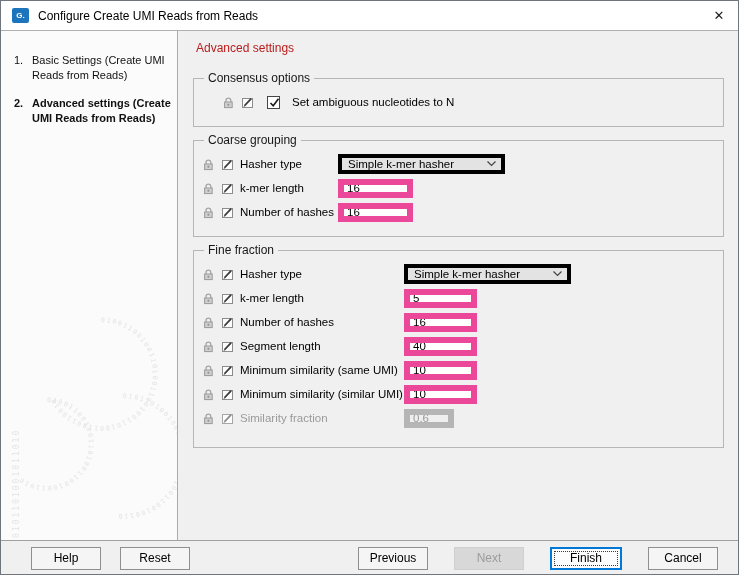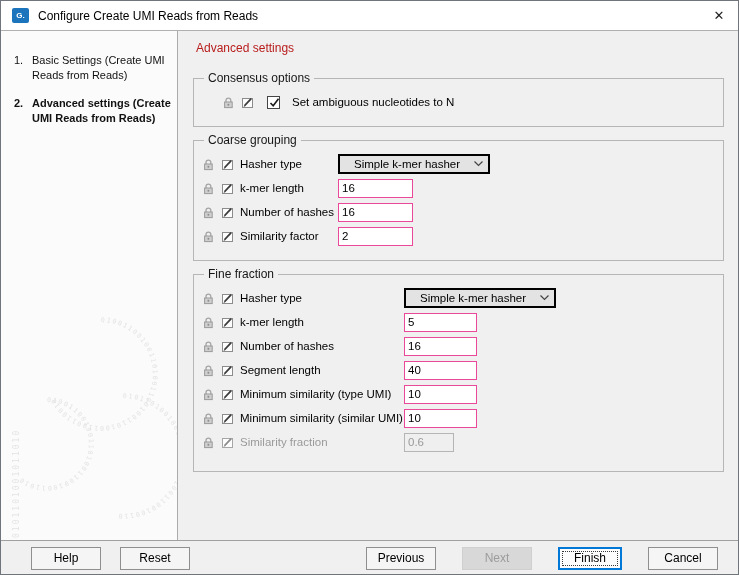--- a/index.html
+++ b/index.html
@@ -79,30 +79,30 @@
   .cb-label { margin-left: 12px; }
 
   .checkbox {
     position: relative; width: 13px; height: 13px;
     background: #fff; border: 1px solid #454545;
     margin-left: 7px; flex: none;
   }
   .checkbox svg { position: absolute; left: 0px; top: -1px; overflow: visible; }
 
   .combo {
-    width: 152px; height: 20px;
-    background: #e3e3e3; border: 2px solid #000000;
+    width: 167px; height: 20px;
+    background: #e3e3e3; border: 4px solid #000000;
     display: flex; align-items: center;
-    padding: 0 5px 0 14px; cursor: default;
+    padding: 0 5px 0 6px; cursor: default;
   }
   .combo .combo-text { flex: 1; font-size: 11.5px; color: #000; white-space: nowrap; overflow: hidden; }
 
   .txt {
     width: 75px; height: 19px;
-    border: 1px solid #ec4899; background: #fff;
+    border: 6px solid #ec4899; background: #fff;
     font-family: inherit; font-size: 11.5px; color: #000;
     padding: 0 3px;
   }
   .g3 .txt { width: 73px; }
   .g3 .txt.narrow { width: 50px; }
   .txt:disabled { background: #efefef; border-color: #b5b5b5; color: #9a9a9a; }
 
   
   .footer {
     height: 35px; background: #f0f0f0;
@@ -118,21 +118,21 @@
     font-family: inherit; font-size: 12px; color: #000;
     display: flex; align-items: center; justify-content: center;
     cursor: default;
   }
   .btn.disabled { background: #d8d8d8; border-color: #cfcfcf; color: #9c9c9c; }
   .btn.default {
     background: #fdfdfd;
     border: 1px solid #0078d7;
     box-shadow: inset 0 0 0 1px #0078d7;
     outline: 1px dotted #3a3a3a; outline-offset: -5px;
-    width: 64px;
+    width: 72px;
     text-align: center;
   }
 </style>
 </head>
 <body>
 
 <div class="window">
 
   <div class="titlebar">
     <div class="app-icon">G.</div>
@@ -259,38 +259,20 @@
             <svg width="13" height="13" viewBox="0 0 13 13">
                 <rect x="1.5" y="2.5" width="10" height="9" fill="#fdfdfd" stroke="#8c8c8c" stroke-width="1"></rect>
                 <path d="M3.6 9.6 L10.2 2.6" stroke="#3b3b3b" stroke-width="1.7" fill="none"></path>
                 <path d="M2.6 11 L4.2 9.9 L3.1 8.9 Z" fill="#3b3b3b"></path>
               </svg>
           </span>
           <span class="row-label">Number of hashes</span>
           <input class="txt" type="text" value="16" style="">
         </div>
 
-        <div class="row">
-          <span class="ic">
-            <svg width="13" height="13" viewBox="0 0 13 13">
-                <path d="M4 6 V4.6 a2.4 2.4 0 0 1 4.8 0 V6" fill="none" stroke="#a6a6a6" stroke-width="1.3"></path>
-                <rect x="2.6" y="6" width="7.6" height="5.6" fill="#cfcfcf" stroke="#9a9a9a" stroke-width="1"></rect>
-                <circle cx="6.4" cy="8.7" r="1" fill="#8d8d8d"></circle>
-              </svg>
-          </span>
-          <span class="ic">
-            <svg width="13" height="13" viewBox="0 0 13 13">
-                <rect x="1.5" y="2.5" width="10" height="9" fill="#fdfdfd" stroke="#8c8c8c" stroke-width="1"></rect>
-                <path d="M3.6 9.6 L10.2 2.6" stroke="#3b3b3b" stroke-width="1.7" fill="none"></path>
-                <path d="M2.6 11 L4.2 9.9 L3.1 8.9 Z" fill="#3b3b3b"></path>
-              </svg>
-          </span>
-          <span class="row-label">Similarity factor</span>
-          <input class="txt" type="text" value="2" style="">
-        </div>
       </fieldset>
 
       <fieldset class="g3">
         <legend>Fine fraction</legend>
 
         <div class="row">
           <span class="ic">
             <svg width="13" height="13" viewBox="0 0 13 13">
                 <path d="M4 6 V4.6 a2.4 2.4 0 0 1 4.8 0 V6" fill="none" stroke="#a6a6a6" stroke-width="1.3"></path>
                 <rect x="2.6" y="6" width="7.6" height="5.6" fill="#cfcfcf" stroke="#9a9a9a" stroke-width="1"></rect>
@@ -378,21 +360,21 @@
                 <circle cx="6.4" cy="8.7" r="1" fill="#8d8d8d"></circle>
               </svg>
           </span>
           <span class="ic">
             <svg width="13" height="13" viewBox="0 0 13 13">
                 <rect x="1.5" y="2.5" width="10" height="9" fill="#fdfdfd" stroke="#8c8c8c" stroke-width="1"></rect>
                 <path d="M3.6 9.6 L10.2 2.6" stroke="#3b3b3b" stroke-width="1.7" fill="none"></path>
                 <path d="M2.6 11 L4.2 9.9 L3.1 8.9 Z" fill="#3b3b3b"></path>
               </svg>
           </span>
-          <span class="row-label">Minimum similarity (type UMI)</span>
+          <span class="row-label">Minimum similarity (same UMI)</span>
           <input class="txt" type="text" value="10" style="">
         </div>
 
         <div class="row">
           <span class="ic">
             <svg width="13" height="13" viewBox="0 0 13 13">
                 <path d="M4 6 V4.6 a2.4 2.4 0 0 1 4.8 0 V6" fill="none" stroke="#a6a6a6" stroke-width="1.3"></path>
                 <rect x="2.6" y="6" width="7.6" height="5.6" fill="#cfcfcf" stroke="#9a9a9a" stroke-width="1"></rect>
                 <circle cx="6.4" cy="8.7" r="1" fill="#8d8d8d"></circle>
               </svg>

